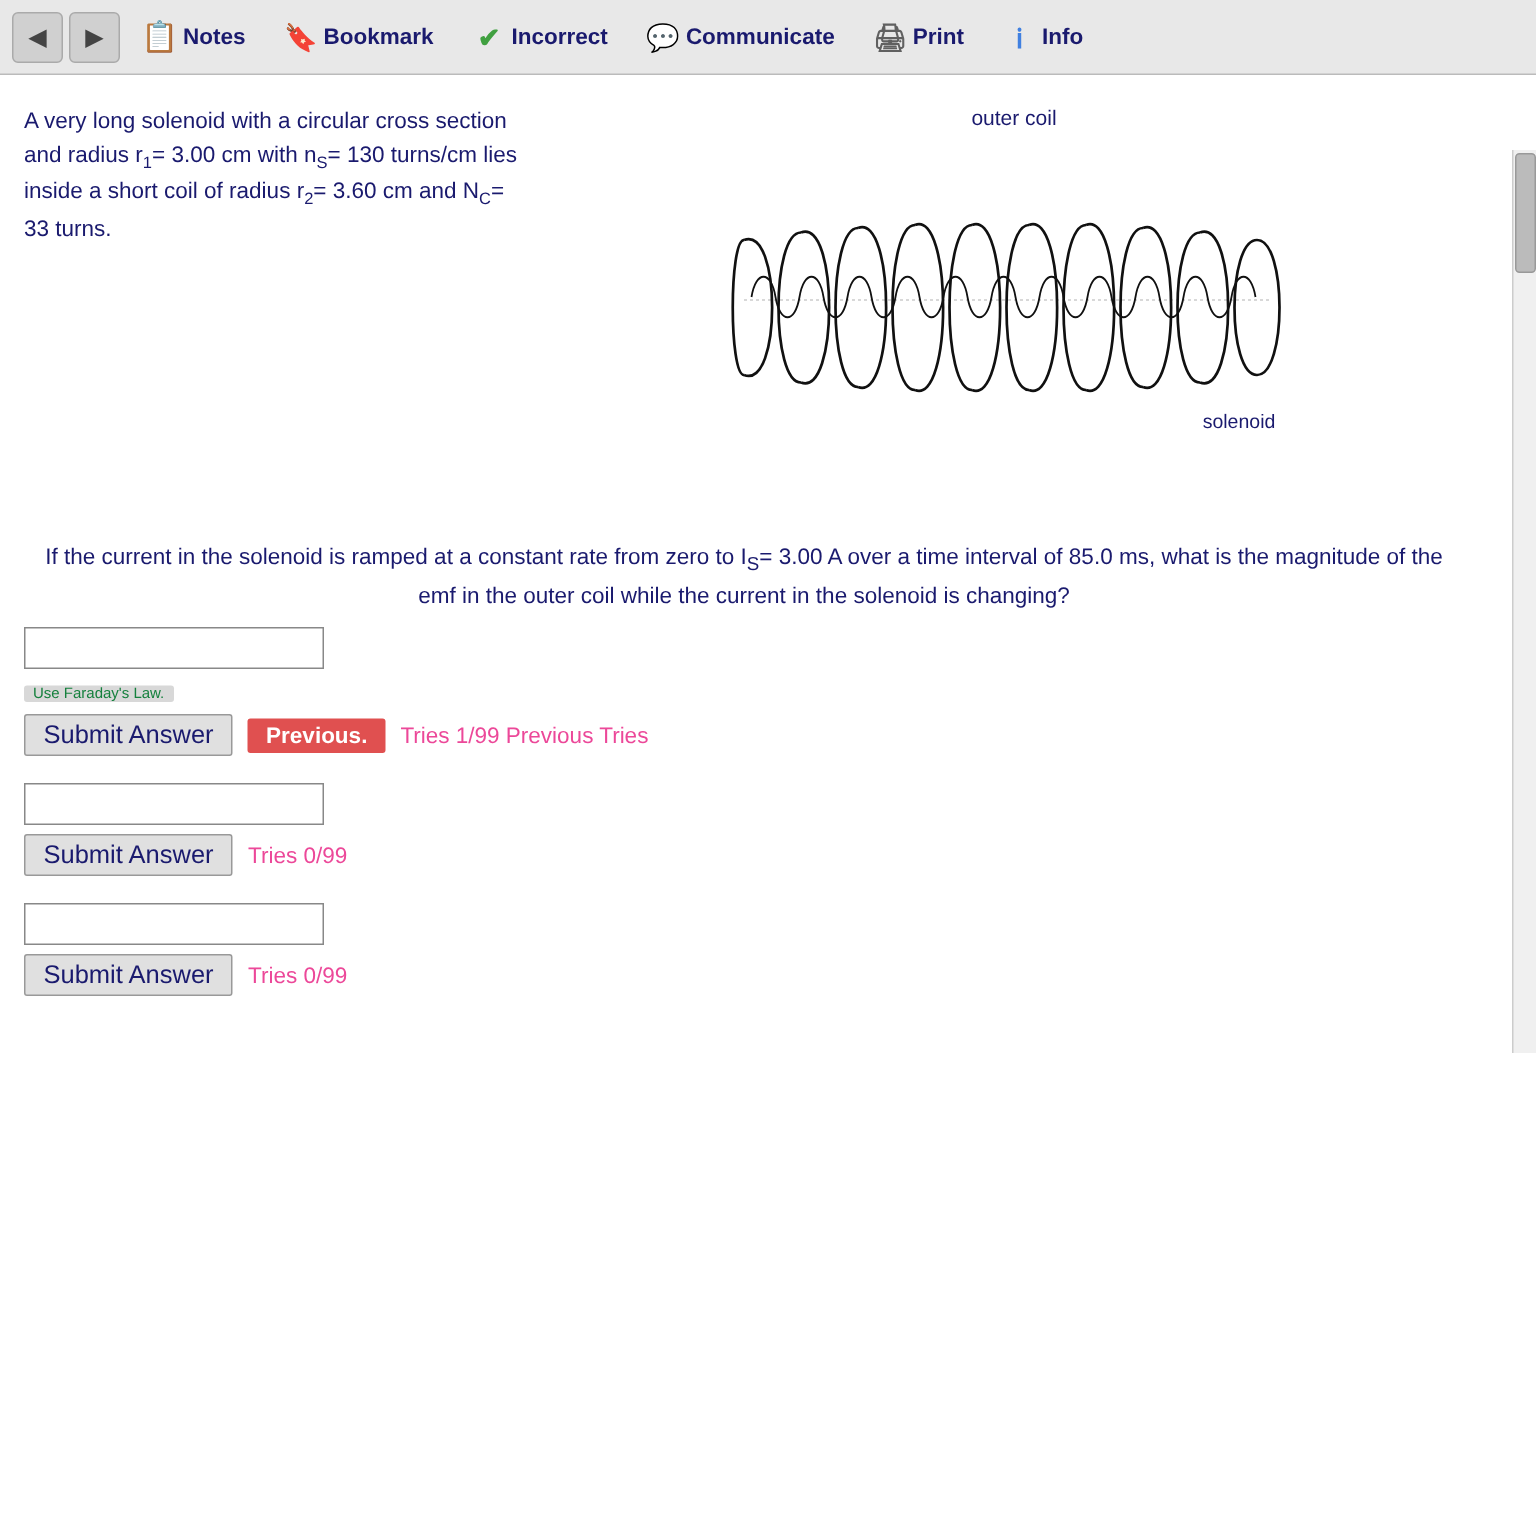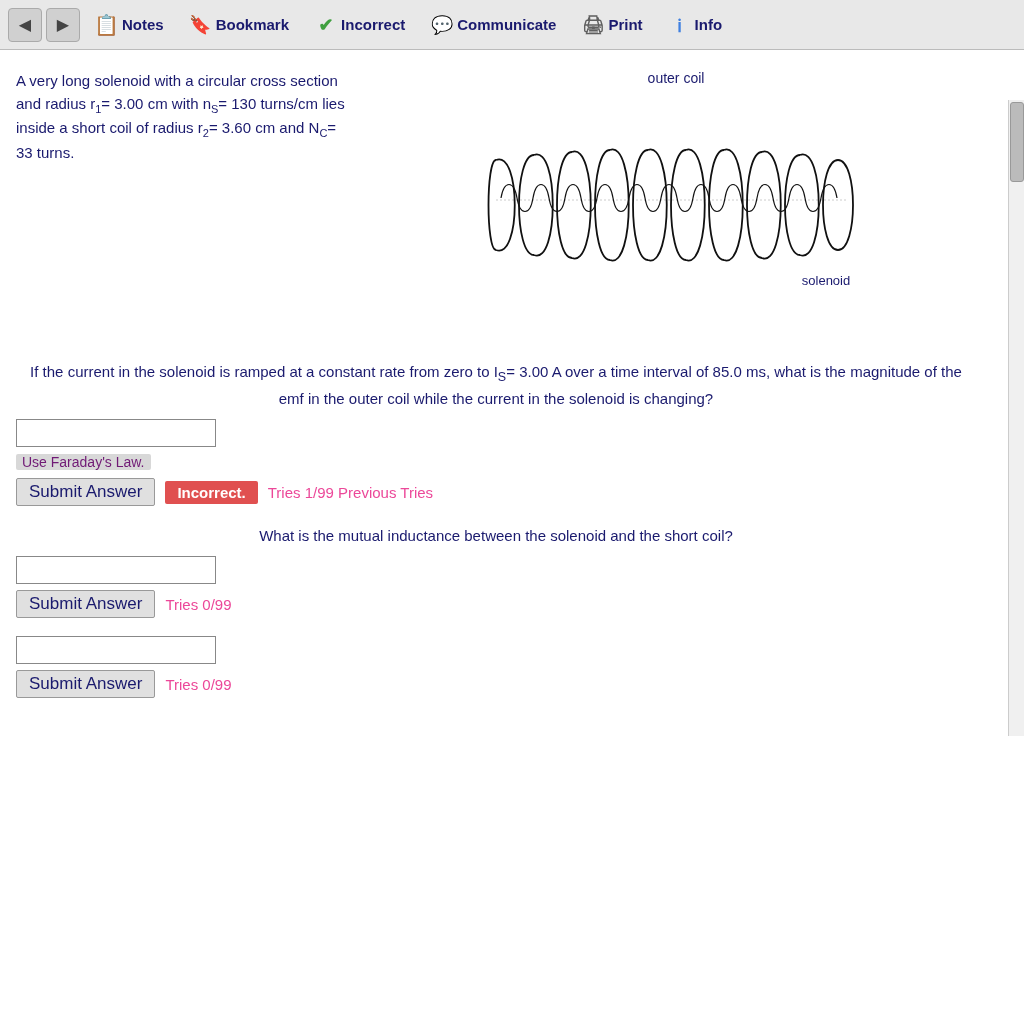--- a/index.html
+++ b/index.html
@@ -140,22 +140,22 @@
       display: block;
       width: 200px;
       height: 28px;
       border: 1px solid #888;
       padding: 2px 6px;
       font-size: 14px;
       margin-bottom: 6px;
       background: #fff;
     }
     .hint-text {
-      font-size: 14px;
-      color: #701a75;
+      font-size: 10px;
+      color: #15803d;
       background: #d8d8d8;
       display: inline-block;
       padding: 0 6px;
       margin-bottom: 8px;
       border-radius: 2px;
     }
     .submit-row {
       display: flex;
       align-items: center;
       gap: 10px;
@@ -293,40 +293,39 @@
     <div class="question-block">
       <div class="question-text">
         If the current in the solenoid is ramped at a constant rate from zero to I<sub>S</sub>= 3.00 A over a time interval of 85.0 ms, what is the magnitude of the emf in the outer coil while the current in the solenoid is changing?
       </div>
       <input type="text" class="answer-input" value="" style="">
       <div class="hint-text">Use Faraday's Law.</div>
       <div class="submit-row">
         <button class="submit-btn">
           <span>Submit Answer</span>
         </button>
-        <span class="incorrect-badge">Incorrect.</span>
+        <span class="incorrect-badge">Previous.</span>
         <span class="tries-text">Tries 1/99 Previous Tries</span>
-      </div>
-    </div>
-
-    <div class="question-block">
-      <div class="question-text">What is the mutual inductance between the solenoid and the short coil?</div>
-      <input type="text" class="answer-input" value="" style="">
-      <div class="submit-row">
-        <button class="submit-btn">
-          <span>Submit Answer</span>
-        </button>
-        <span class="tries-text">Tries 0/99</span>
       </div>
     </div>
 
     <div class="question-block">
       <input type="text" class="answer-input" value="" style="">
       <div class="submit-row">
         <button class="submit-btn">
           <span>Submit Answer</span>
         </button>
         <span class="tries-text">Tries 0/99</span>
       </div>
     </div>
 
+    <div class="question-block">
+      <input type="text" class="answer-input" value="" style="">
+      <div class="submit-row">
+        <button class="submit-btn">
+          <span>Submit Answer</span>
+        </button>
+        <span class="tries-text">Tries 0/99</span>
+      </div>
+    </div>
+
   </div>
 </div>
 
 </body></html>

